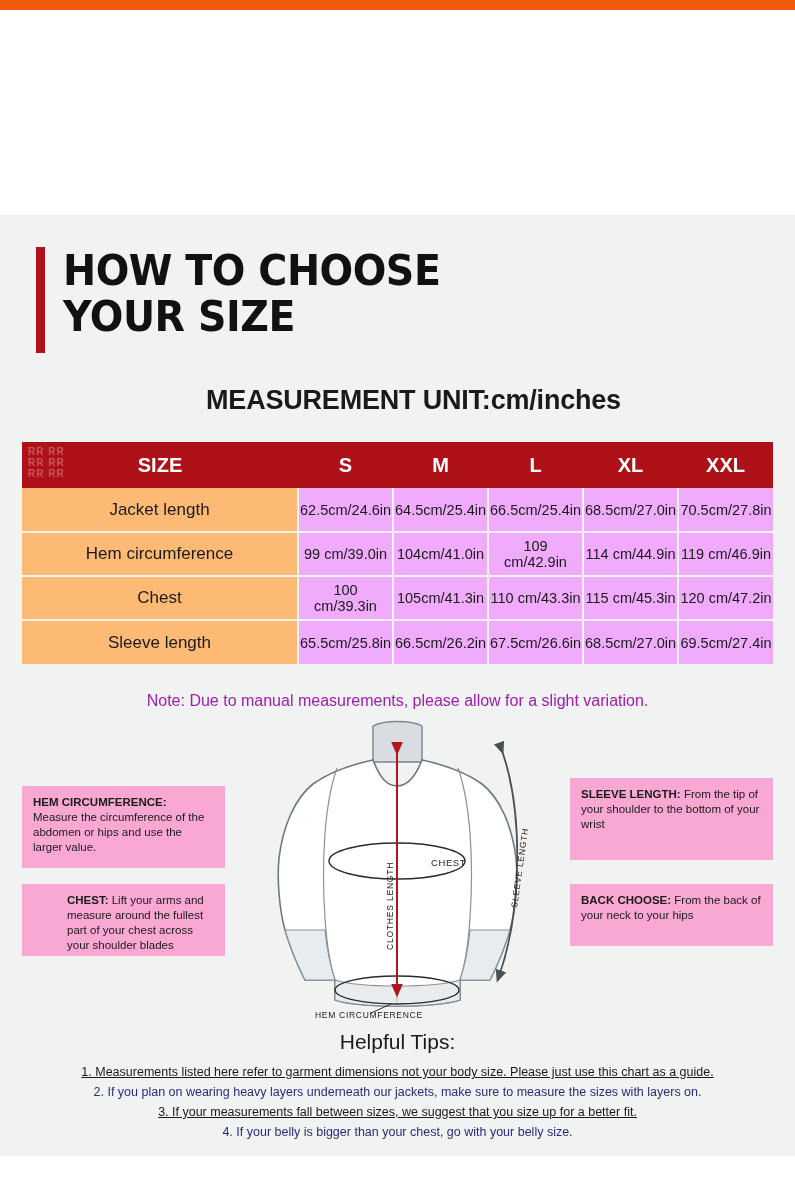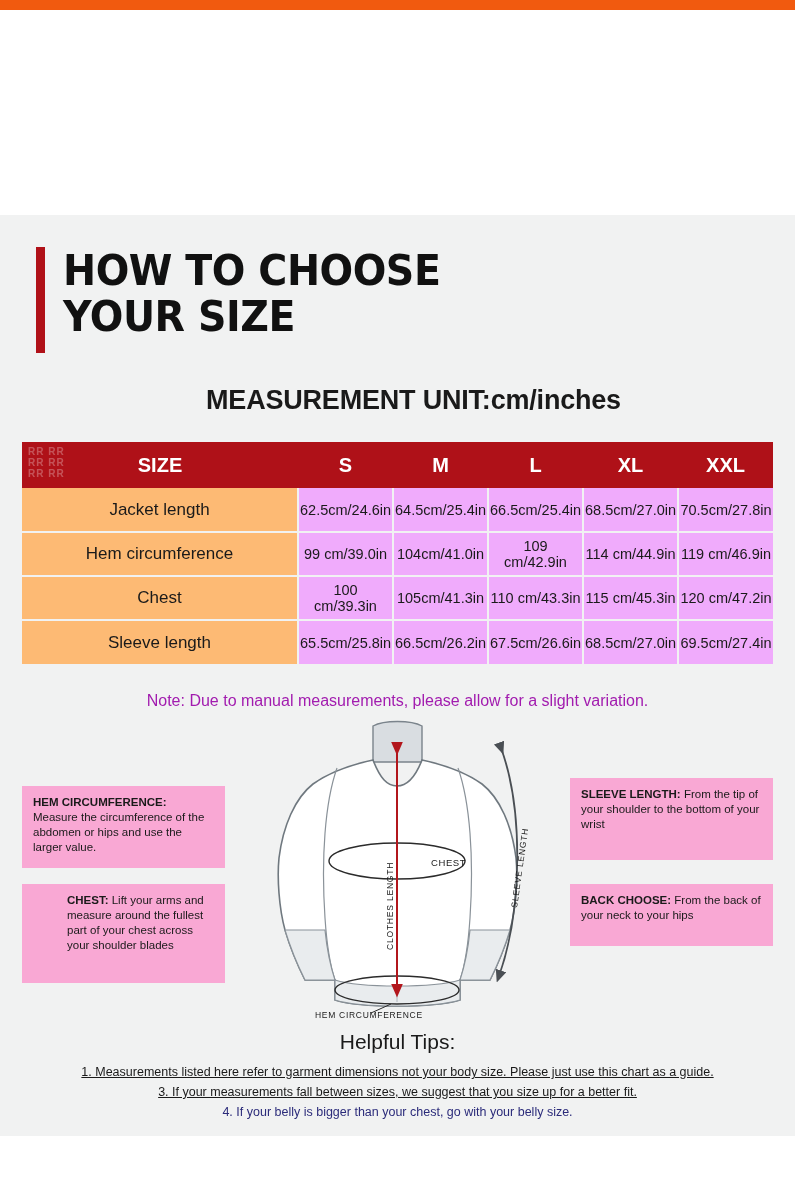--- a/index.html
+++ b/index.html
@@ -146,21 +146,21 @@
     position: absolute;
     background: #f9a8d4;
     font-size: 11.5px;
     line-height: 15px;
     color: #1a1a1a;
     padding: 9px 11px;
     width: 203px;
   }
   .callout b { font-weight: bold; }
   .c-hem  { left: 22px;  top: 68px;  height: 82px; }
-  .c-chest{ left: 22px;  top: 166px; height: 99px; padding-left: 45px; }
+  .c-chest{ left: 22px;  top: 166px; height: 72px; padding-left: 45px; }
   .c-slv  { left: 570px; top: 60px;  height: 82px; }
   .c-back { left: 570px; top: 166px; height: 62px; }
 
   .jacket-svg {
     position: absolute;
     left: 265px;
     top: 0px;
   }
 
   
@@ -304,16 +304,17 @@
       <path d="M236 30 C258 90 258 190 234 258" fill="none" stroke="#4a4f54" stroke-width="1.8" marker-start="url(#arrGray)" marker-end="url(#arrGray)"></path>
       <text x="252" y="190" font-family="Liberation Sans, sans-serif" font-size="8.5" fill="#1a1a1a" letter-spacing="0.8" transform="rotate(-82 252 190)">SLEEVE LENGTH</text>
 
       <line x1="126" y1="286" x2="106" y2="295" stroke="#2b2b2b" stroke-width="1"></line>
       <text x="50" y="300" font-family="Liberation Sans, sans-serif" font-size="8.5" fill="#1a1a1a" letter-spacing="0.7">HEM CIRCUMFERENCE</text>
     </svg>
   </div>
 
   <div class="tips-title">Helpful Tips:</div>
   <div class="tip dark">1. Measurements listed here refer to garment dimensions not your body size. Please just use this chart as a guide.</div>
+  <div class="tip">2. If you plan on wearing heavy layers underneath our jackets, make sure to measure the sizes with layers on.</div>
   <div class="tip dark">3. If your measurements fall between sizes, we suggest that you size up for a better fit.</div>
   <div class="tip">4. If your belly is bigger than your chest, go with your belly size.</div>
 
 </div>
 
 </body></html>

